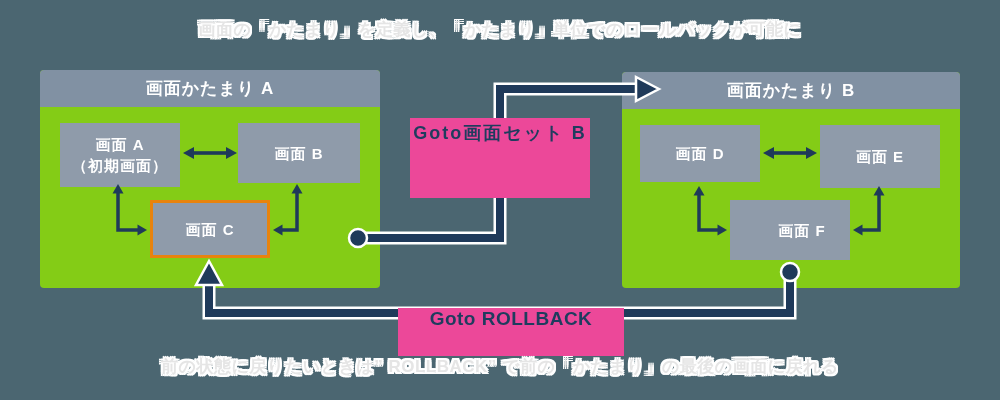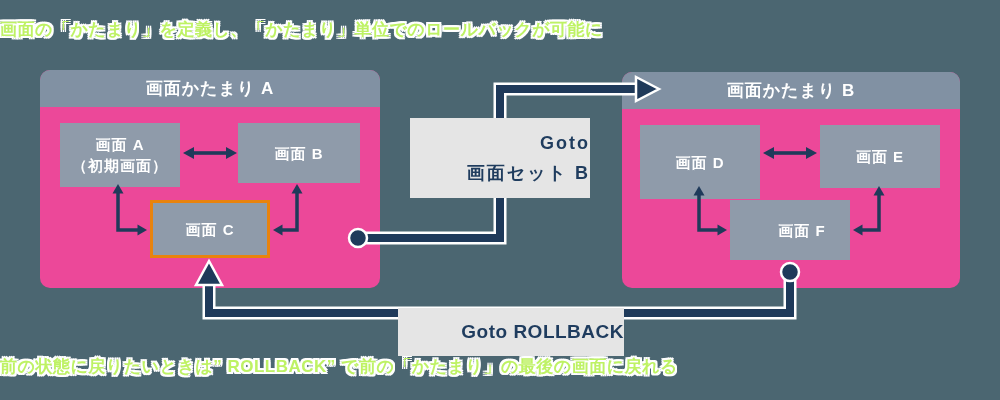--- a/index.html
+++ b/index.html
@@ -10,37 +10,37 @@
     position: relative;
     width: 1000px;
     height: 400px;
     background: #4b6671;
     overflow: hidden;
   }
 
   .outlined-text {
     position: absolute;
     width: 100%;
-    text-align: left;
+    text-align: center;
     font-size: 17px;
     font-weight: bold;
     letter-spacing: 0.5px;
-    color: #bef264;
+    color: #e5e5e5;
     text-shadow:
       -2px -2px 0 #fff, 2px -2px 0 #fff, -2px 2px 0 #fff, 2px 2px 0 #fff,
       0 -2px 0 #fff, 0 2px 0 #fff, -2px 0 0 #fff, 2px 0 0 #fff;
     z-index: 4;
   }
   .title-text { top: 18px; }
   .caption-text { top: 355px; }
 
   .group {
     position: absolute;
-    background: #ec4899;
-    border-radius: 10px;
+    background: #84cc16;
+    border-radius: 4px;
     overflow: hidden;
     z-index: 1;
   }
   .group-a { left: 40px; top: 70px; width: 340px; height: 218px; }
   .group-b { left: 622px; top: 72px; width: 338px; height: 216px; }
 
   .group-header {
     width: 100%;
     height: 37px;
     background: #8191a3;
@@ -64,40 +64,40 @@
     flex-direction: column;
     align-items: center;
     justify-content: center;
     line-height: 21px;
     text-align: center;
     z-index: 1;
   }
   .screen-a { left: 60px;  top: 123px; width: 120px; height: 64px; }
   .screen-b { left: 238px; top: 123px; width: 122px; height: 60px; }
   .screen-c { left: 150px; top: 200px; width: 120px; height: 58px; border: 3px solid #e8830d; }
-  .screen-d { left: 640px; top: 125px; width: 120px; height: 74px; }
+  .screen-d { left: 640px; top: 125px; width: 120px; height: 57px; }
   .screen-e { left: 820px; top: 125px; width: 120px; height: 63px; }
   .screen-f { left: 730px; top: 200px; width: 120px; height: 60px; padding-left: 24px; }
 
   .connector-layer {
     position: absolute;
     left: 0; top: 0;
     width: 1000px; height: 400px;
     z-index: 2;
     pointer-events: none;
   }
 
   .action-box {
     position: absolute;
-    background: #e5e5e5;
+    background: #ec4899;
     color: #1f3c5e;
     font-weight: bold;
     display: flex;
-    flex-direction: column;
-    align-items: flex-end;
+    flex-direction: row;
+    align-items: flex-start;
     justify-content: center;
     text-align: center;
     z-index: 3;
   }
   .goto-box { left: 410px; top: 118px; width: 180px; height: 80px; font-size: 18px; letter-spacing: 2px; }
   .goto-box .goto-line { line-height: 30px; }
   .rollback-box { left: 398px; top: 308px; width: 226px; height: 48px; font-size: 19px; letter-spacing: 0.5px; }
 </style>
 </head>
 <body>

